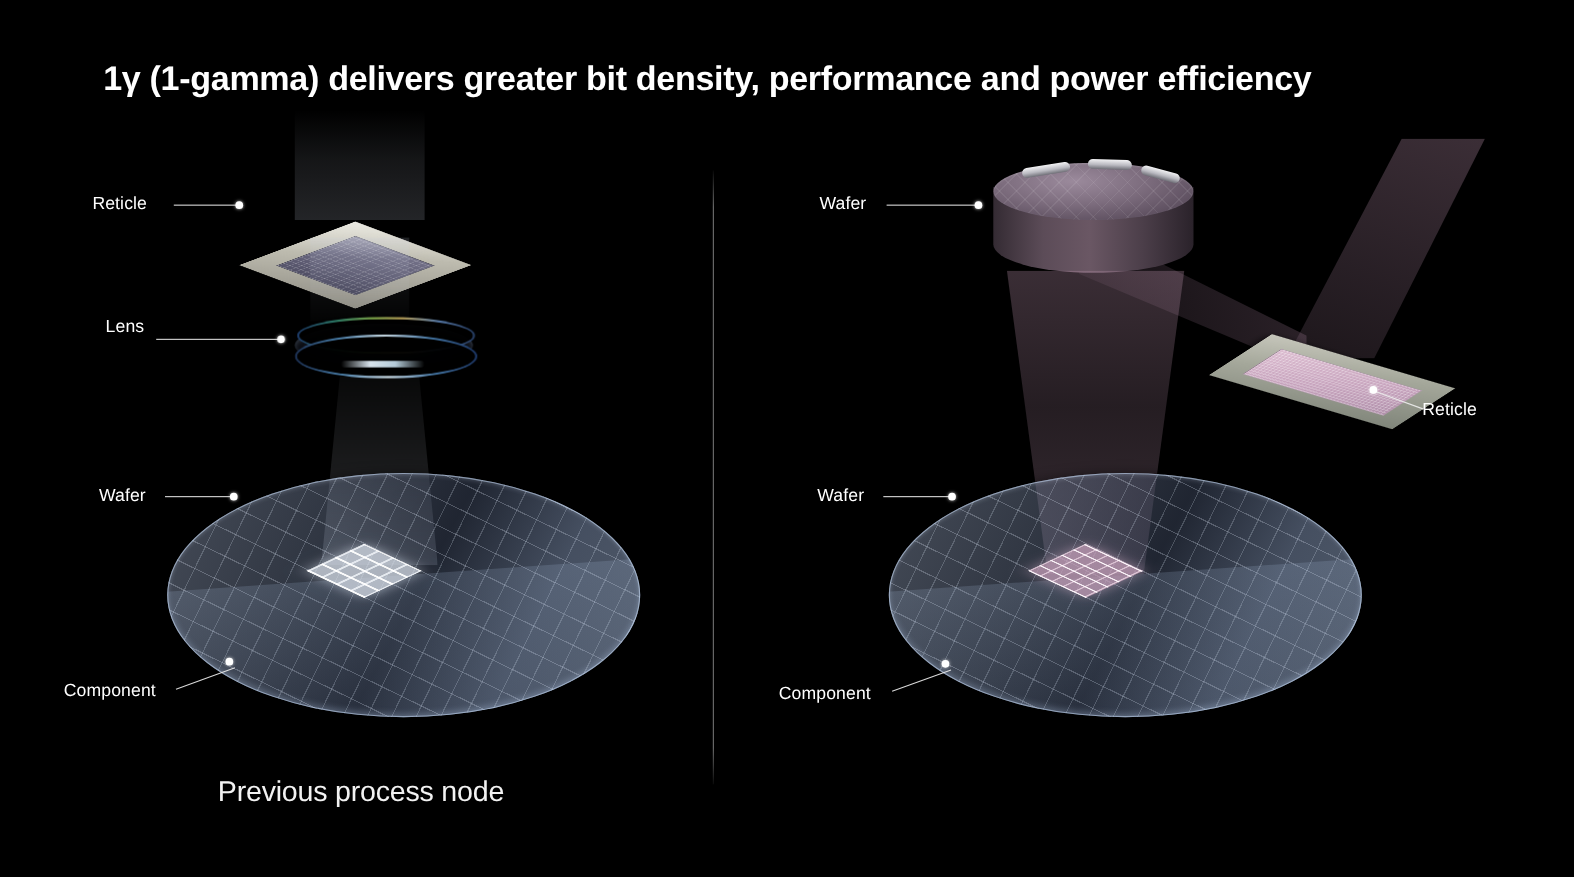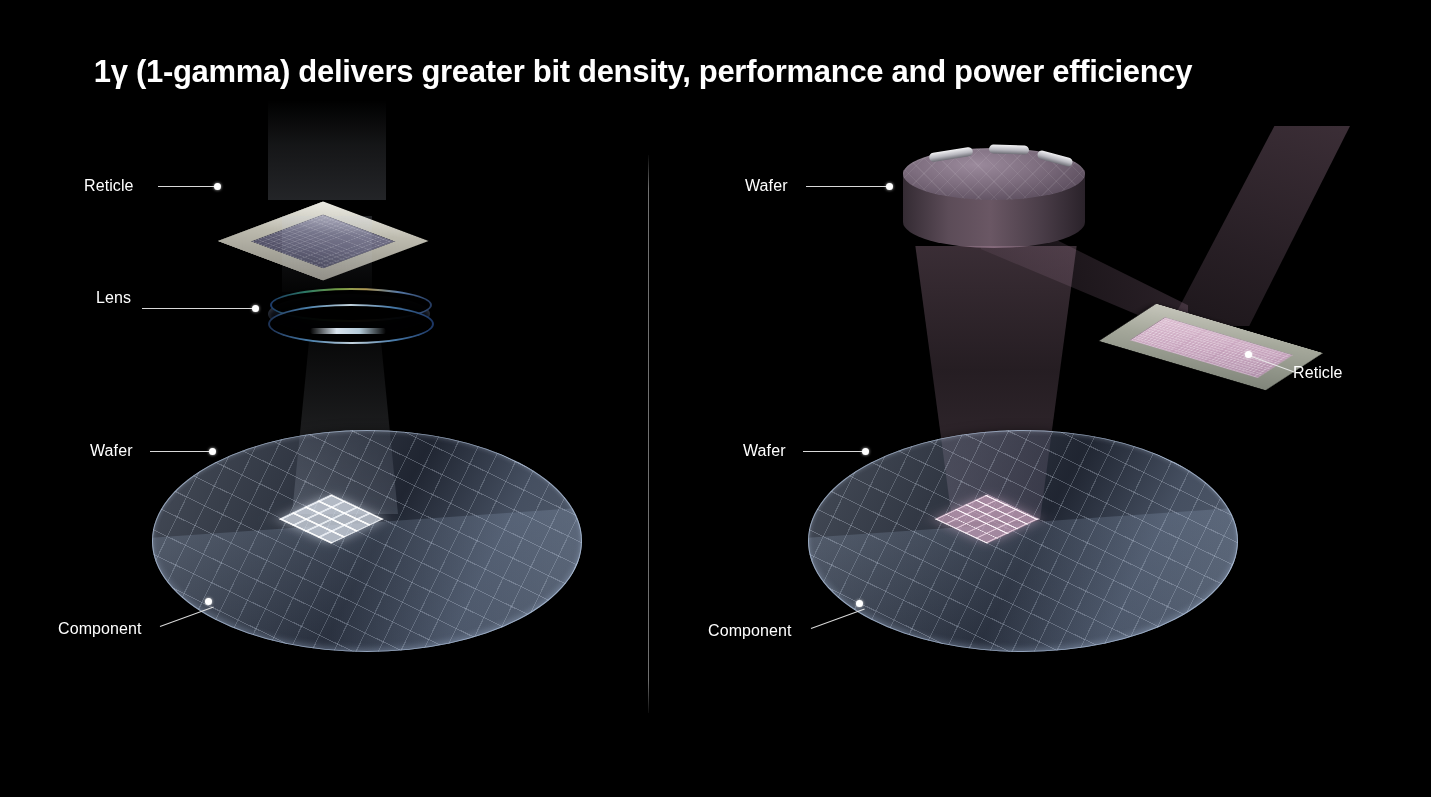--- a/index.html
+++ b/index.html
@@ -443,20 +443,21 @@
     <div class="leader-dot" style="left:252px; top:305px;"></div>
 
     <div class="callout-text" style="left:90px; top:442px;">Wafer</div>
     <div class="leader" style="left:150px; top:451px; width:62px;"></div>
     <div class="leader-dot" style="left:209px; top:448px;"></div>
 
     <div class="callout-text" style="left:58px; top:620px;">Component</div>
     <div class="leader" style="left:160px; top:626px; width:57px; transform:rotate(-20deg);"></div>
     <div class="leader-dot" style="left:205px; top:598px;"></div>
 
+    <div class="caption" id="caption-left">Previous process node</div>
   </div>
 
   <div class="panel" id="panel-right">
 
     <div id="beam-in"></div>
     <div id="beam-refl"></div>
 
     <div id="mirror">
       <div class="body"></div>
       <div class="top"></div>

